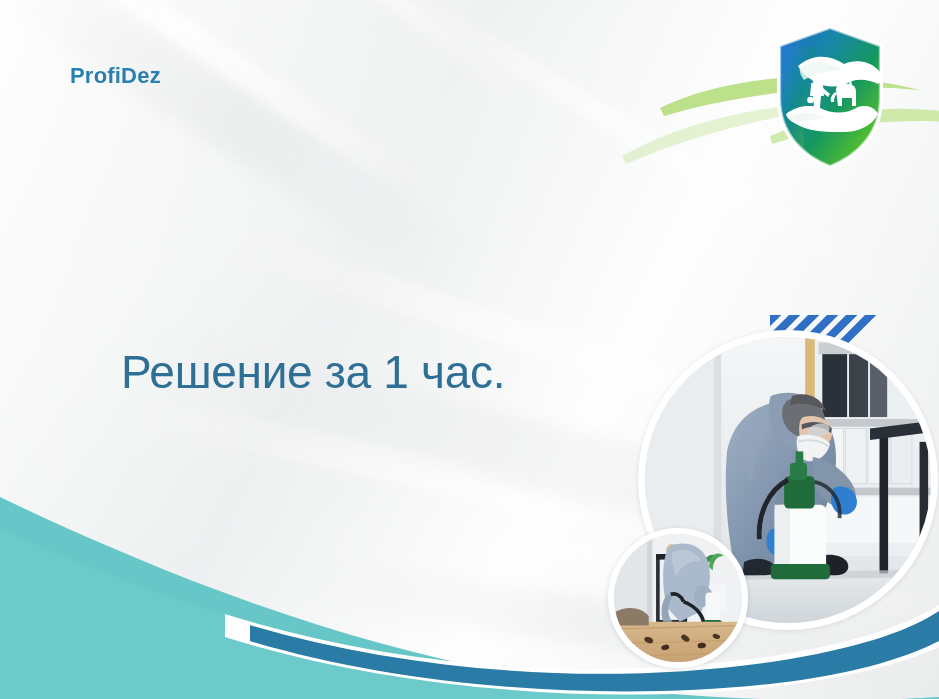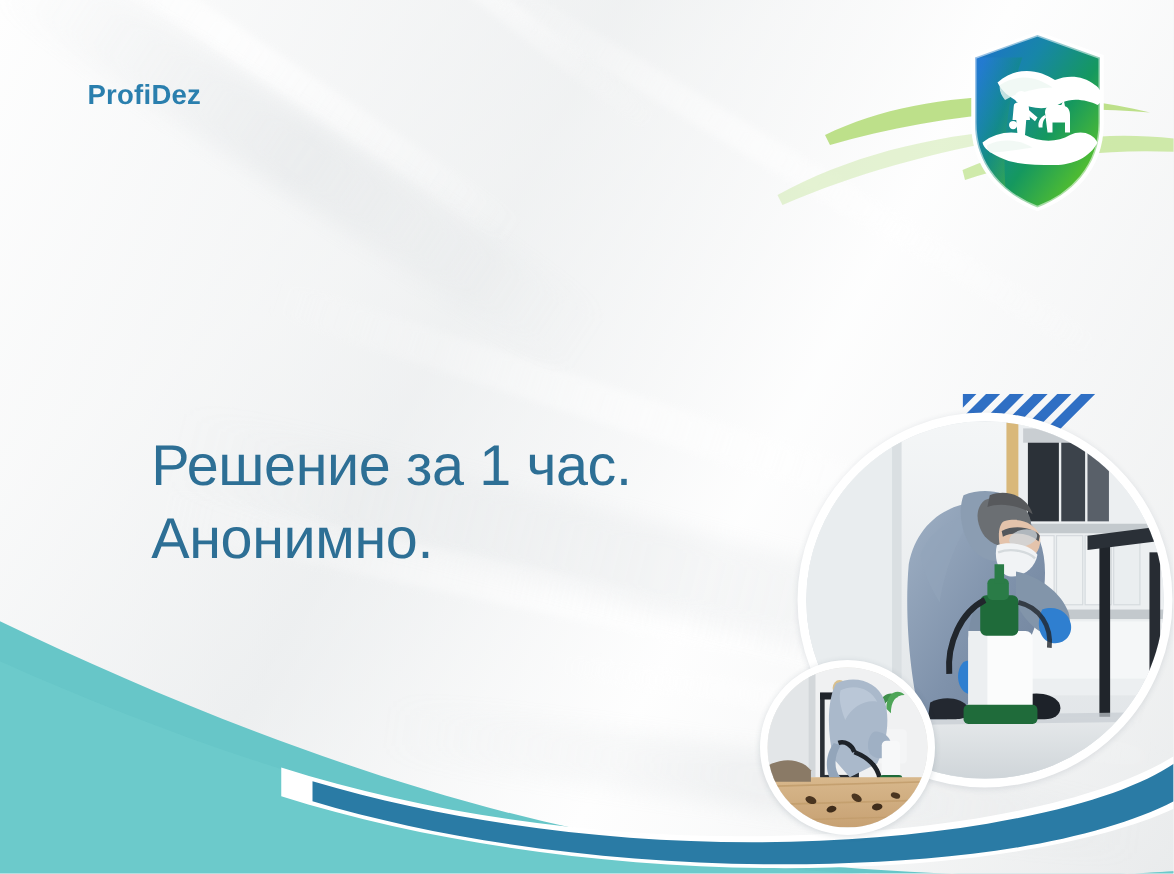--- a/index.html
+++ b/index.html
@@ -188,21 +188,20 @@
       </g>
       <path d="M60 6 L110 24 L110 76 C110 112 86 134 60 144 C34 134 10 112 10 76 L10 24 Z" fill="none" stroke="#ffffff" stroke-width="2.4" opacity=".55"></path>
     </svg>
   </div>
 
   <div class="brand">ProfiDez</div>
 
 
   <div class="subtitle">
     <span>Решение за 1 час.</span>
-    <span>Анонимно.</span>
   </div>
 
   <div class="stripes">
       <i style="left: 2px; top: -40px; background: rgb(47, 111, 196);"></i>
       <i style="left: 21px; top: -40px; background: rgb(47, 111, 196);"></i>
       <i style="left: 40px; top: -40px; background: rgb(47, 111, 196);"></i>
       <i style="left: 59px; top: -40px; background: rgb(47, 111, 196);"></i>
       <i style="left: 78px; top: -40px; background: rgb(47, 111, 196);"></i>
       <i style="left: 97px; top: -40px; background: rgb(47, 111, 196);"></i>
       <i style="left: 116px; top: -40px; background: rgb(47, 111, 196);"></i>

